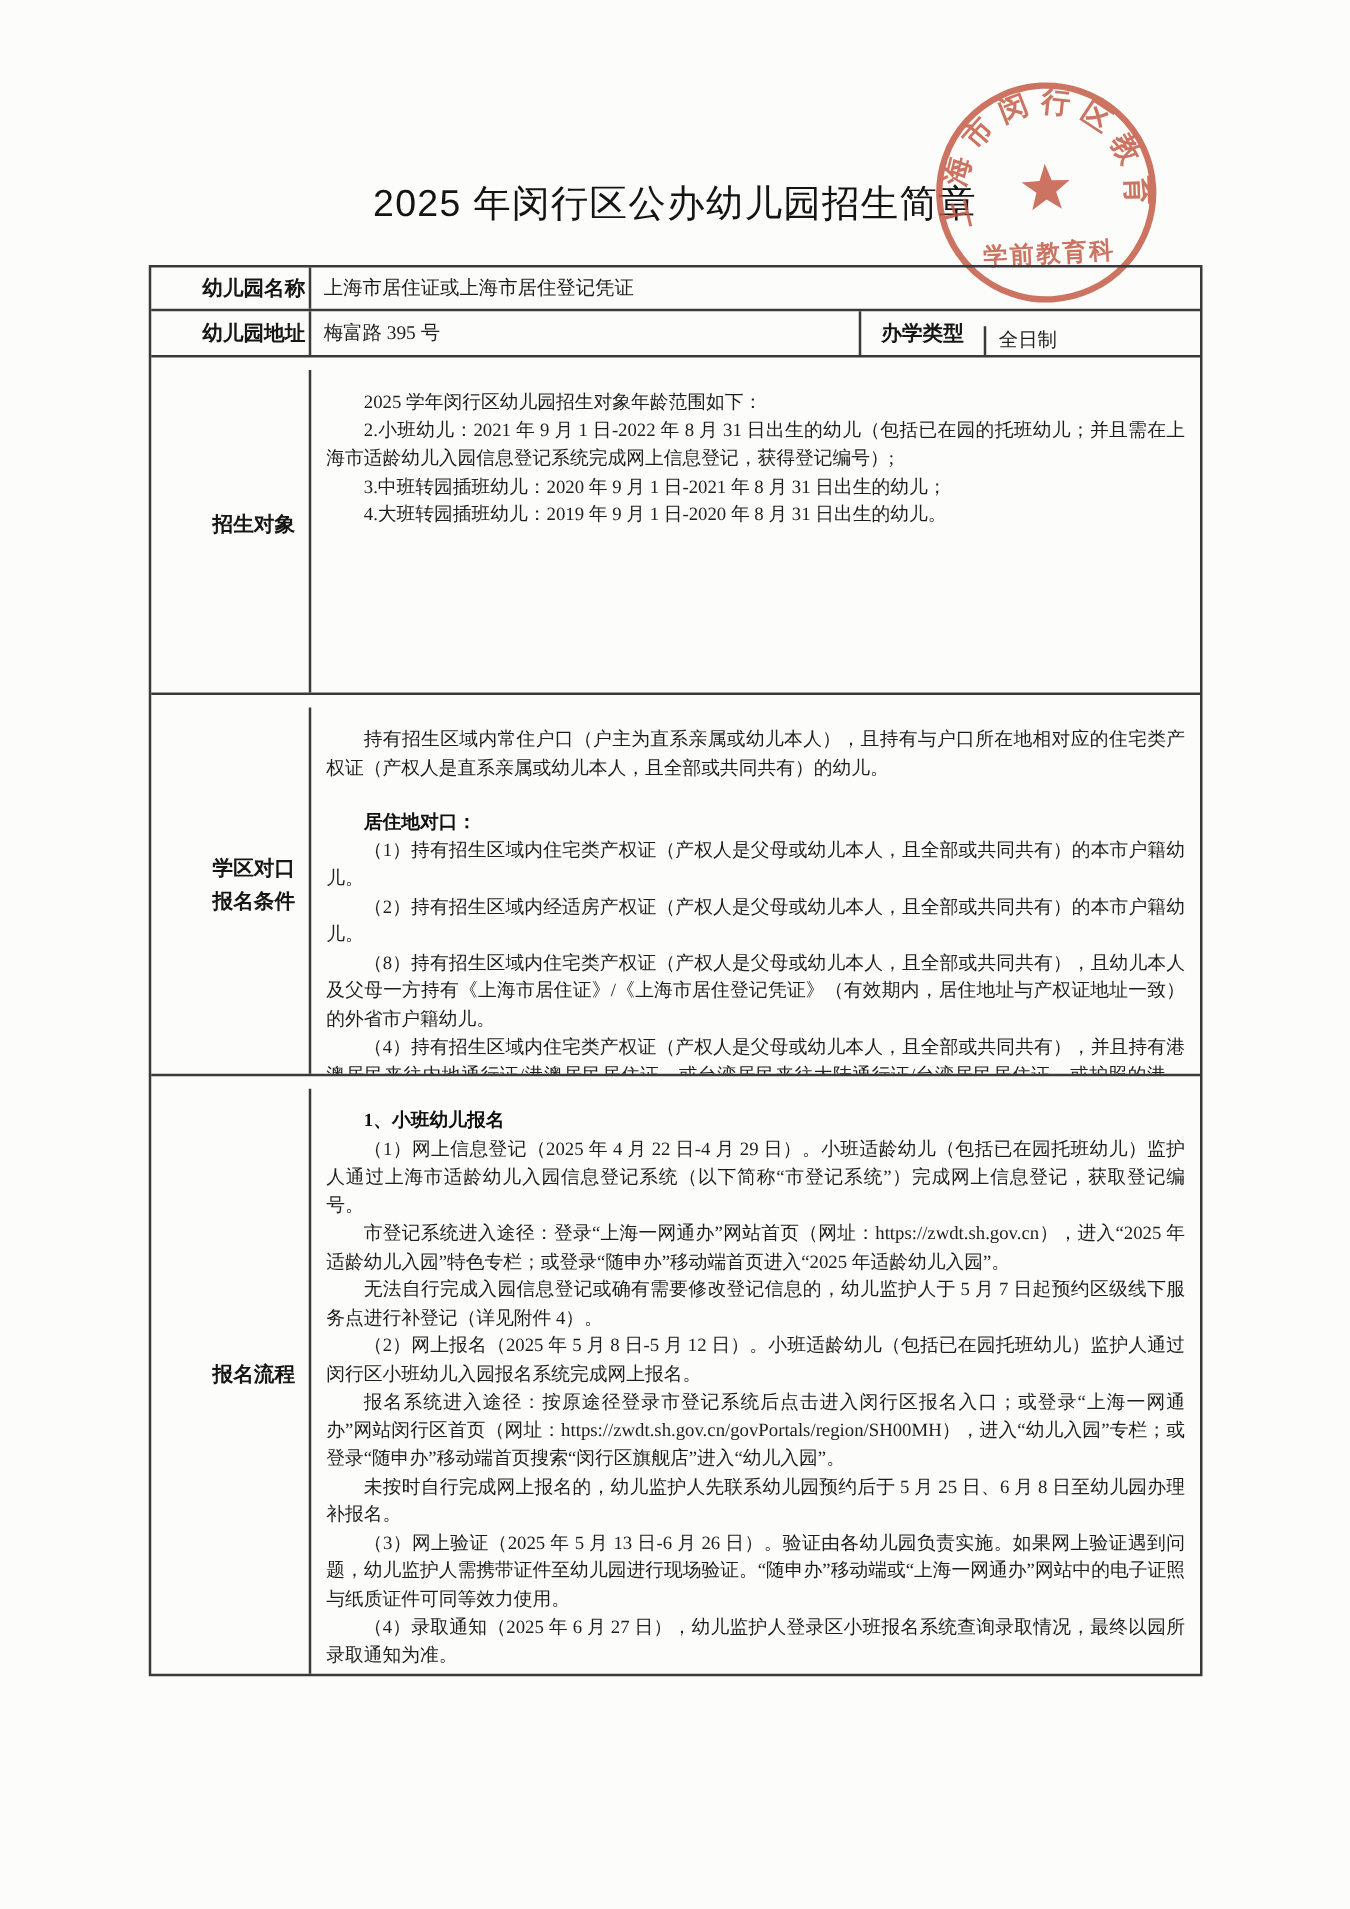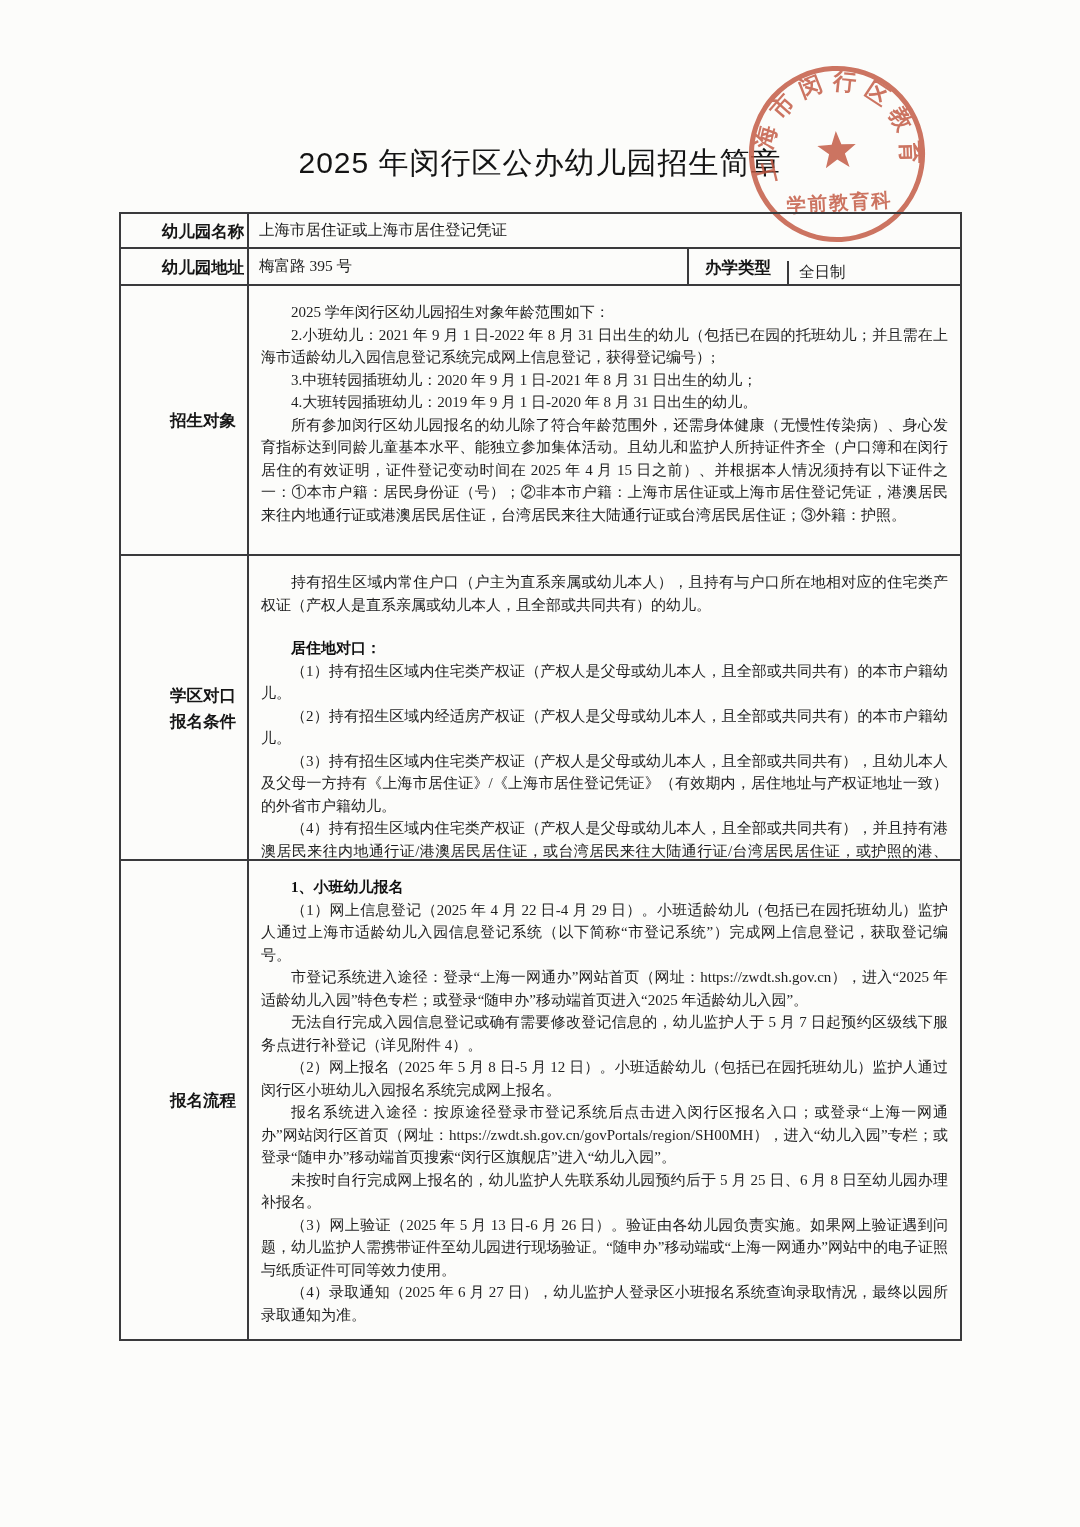--- a/index.html
+++ b/index.html
@@ -53,20 +53,21 @@
   .r-district { height:305px; }
   .r-process  { height:480px; }
   .type-label { flex:0 0 100px; width:100px; }
   .type-value { flex:0 0 173px;margin-top:12px; }
   .addr-value { flex:0 0 440px; }
   .phone-value { justify-content:center; text-align:center; }
   .content-cell {
     flex:1; padding:15px 12px 0 12px;
     font-size:15px; line-height:22.5px; text-align:justify;
     overflow:hidden;
+    margin-top:10px;
   }
   .content-cell p { text-indent:2em; }
   .content-cell p.bold { font-weight:bold; color:#101010; }
   .content-cell p.gap-top { margin-top:21px; }
 </style>
 </head>
 <body>
 
 <div class="page">
 
@@ -97,35 +98,34 @@
     </div>
 
 
     <div class="t-row r-target">
       <div class="cell label-cell">招生对象</div>
       <div class="cell content-cell">
         <p>2025 学年闵行区幼儿园招生对象年龄范围如下：</p>
         <p>2.小班幼儿：2021 年 9 月 1 日-2022 年 8 月 31 日出生的幼儿（包括已在园的托班幼儿；并且需在上海市适龄幼儿入园信息登记系统完成网上信息登记，获得登记编号）;</p>
         <p>3.中班转园插班幼儿：2020 年 9 月 1 日-2021 年 8 月 31 日出生的幼儿；</p>
         <p>4.大班转园插班幼儿：2019 年 9 月 1 日-2020 年 8 月 31 日出生的幼儿。</p>
-        <p>所有参加闵行区幼儿园报名的幼儿除了符合年龄范围外，还需身体健康（无慢性传染病）、身心发育指标达到同龄儿童基本水平、能独立参加集体活动。且幼儿和监护人所持证件齐全（户口簿和在闵行居住的有效证明，证件登记变动时间在 2025 年 4 月 15 日之前）、并根据本人情况须持有以下证件之一：①本市户籍：居民身份证（号）；②非本市户籍：上海市居住证或上海市居住登记凭证，港澳居民来往内地通行证或港澳居民居住证，台湾居民来往大陆通行证或台湾居民居住证；③外籍：护照。</p>
       </div>
     </div>
 
     <div class="t-row r-district">
       <div class="cell label-cell">
         <div>学区对口</div>
         <div>报名条件</div>
       </div>
       <div class="cell content-cell">
         <p>持有招生区域内常住户口（户主为直系亲属或幼儿本人），且持有与户口所在地相对应的住宅类产权证（产权人是直系亲属或幼儿本人，且全部或共同共有）的幼儿。</p>
         <p class="bold gap-top">居住地对口：</p>
         <p>（1）持有招生区域内住宅类产权证（产权人是父母或幼儿本人，且全部或共同共有）的本市户籍幼儿。</p>
         <p>（2）持有招生区域内经适房产权证（产权人是父母或幼儿本人，且全部或共同共有）的本市户籍幼儿。</p>
-        <p>（3）持有招生区域内住宅类产权证（产权人是父母或幼儿本人，且全部或共同共有），且幼儿本人及父母一方持有《上海市居住证》/《上海市居住登记凭证》（有效期内，居住地址与产权证地址一致）的外省市户籍幼儿。</p>
+        <p>（8）持有招生区域内住宅类产权证（产权人是父母或幼儿本人，且全部或共同共有），且幼儿本人及父母一方持有《上海市居住证》/《上海市居住登记凭证》（有效期内，居住地址与产权证地址一致）的外省市户籍幼儿。</p>
         <p>（4）持有招生区域内住宅类产权证（产权人是父母或幼儿本人，且全部或共同共有），并且持有港澳居民来往内地通行证/港澳居民居住证，或台湾居民来往大陆通行证/台湾居民居住证，或护照的港、澳、台、外籍幼儿。</p>
       </div>
     </div>
 
     <div class="t-row r-process">
       <div class="cell label-cell">报名流程</div>
       <div class="cell content-cell">
         <p class="bold">1、小班幼儿报名</p>
         <p>（1）网上信息登记（2025 年 4 月 22 日-4 月 29 日）。小班适龄幼儿（包括已在园托班幼儿）监护人通过上海市适龄幼儿入园信息登记系统（以下简称“市登记系统”）完成网上信息登记，获取登记编号。</p>
         <p>市登记系统进入途径：登录“上海一网通办”网站首页（网址：https://zwdt.sh.gov.cn），进入“2025 年适龄幼儿入园”特色专栏；或登录“随申办”移动端首页进入“2025 年适龄幼儿入园”。</p>

